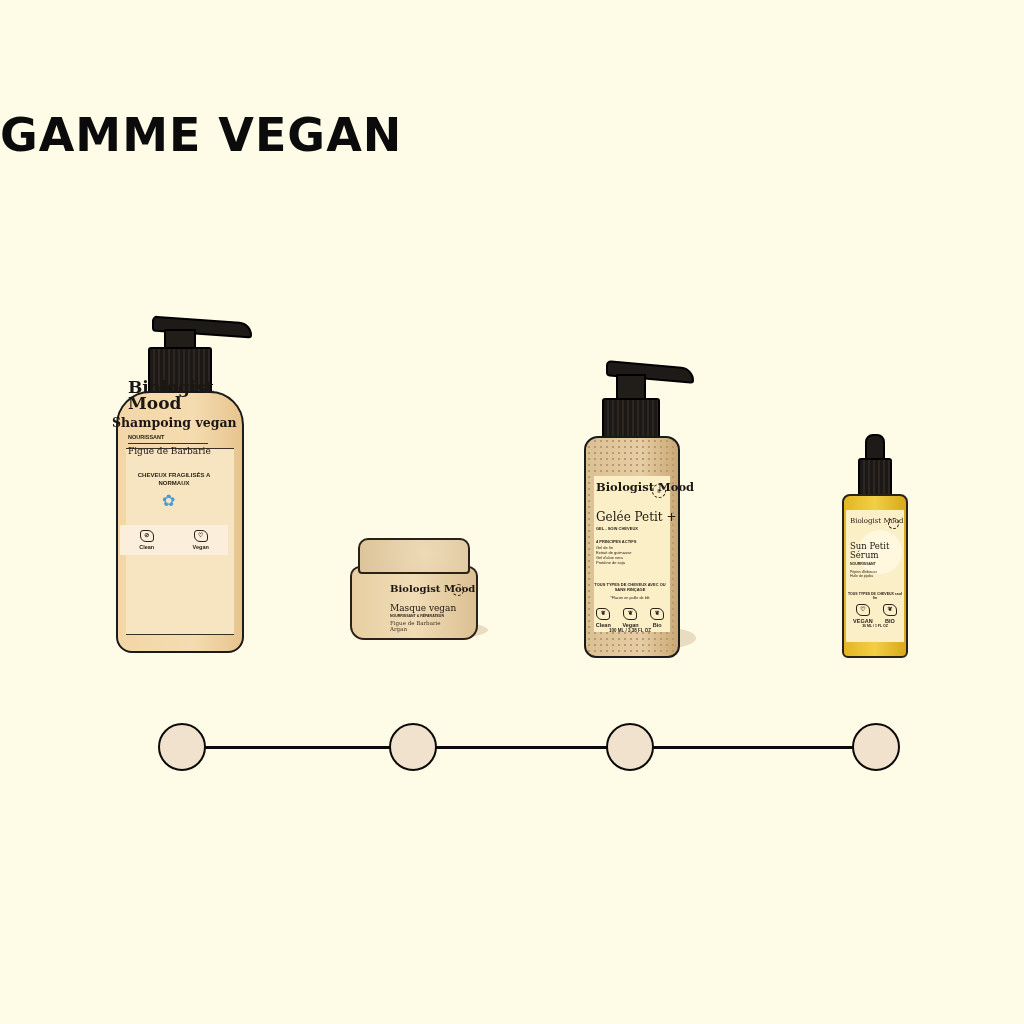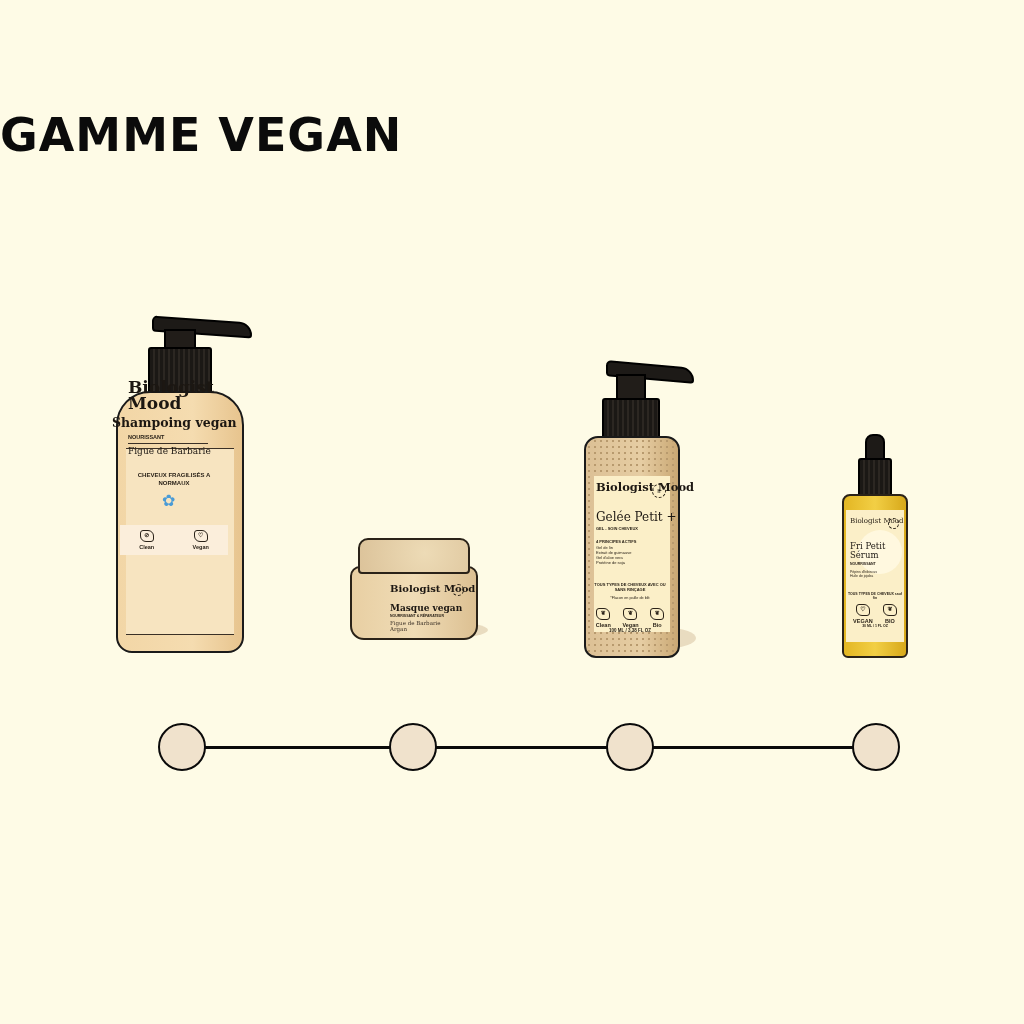--- a/index.html
+++ b/index.html
@@ -27,21 +27,21 @@
 
   .badge { display:flex; flex-direction:column; align-items:center; font-size:5.5px; font-weight:bold; color:#2a2218; }
   .badge .ic { width:12px; height:10px; border:1.5px solid #2a2218; border-radius:3px 6px 3px 6px; font-size:6px; line-height:9px; text-align:center; margin-bottom:2px; }
 
   
   #jar { left:348px; top:536px; width:145px; height:108px; }
   #jar .lid { position:absolute; left:10px; top:2px; width:108px; height:32px; background:radial-gradient(circle at 60% 40%,#eddbb6,#dcc39a); border:2px solid #2a2218; border-radius:10px 10px 4px 4px; }
   #jar .base { position:absolute; left:2px; top:30px; width:124px; height:70px; background:linear-gradient(90deg,#e8cfa3,#f0dcb6 50%,#dcc092); border:2px solid #2a2218; border-radius:10px 10px 14px 14px; }
   #jar .shadow { position:absolute; left:60px; top:86px; width:80px; height:16px; background:#e9dcc0; border-radius:50%; z-index:-1; }
   #jar .brand { position:absolute; left:42px; top:48px; font-size:10px; font-weight:bold; line-height:9px; color:#1c1712; }
-  #jar .pname { position:absolute; left:42px; top:67px; font-size:9px; font-weight:bold; color:#1c1712; white-space:nowrap; }
+  #jar .pname { position:absolute; left:42px; top:67px; font-size:9px; font-weight:normal; color:#1c1712; white-space:nowrap; }
   #jar .sub { position:absolute; left:42px; top:78px; font-size:3.5px; }
   #jar .scent { position:absolute; left:42px; top:84px; font-size:5.5px; line-height:6px; color:#3a3026; }
   #jar .seal { position:absolute; left:104px; top:48px; width:10px; height:10px; border:1px dashed #2a2218; border-radius:50%; }
 
   
   #gel { left:580px; top:360px; width:120px; height:300px; }
   #gel .pump-head { position:absolute; left:26px; top:4px; width:84px; height:12px; background:#1d1a17; border:2px solid #000; border-radius:6px 14px 4px 4px; transform:skewY(5deg); }
   #gel .pump-stem { position:absolute; left:36px; top:14px; width:26px; height:26px; background:#211d19; border:2px solid #000; }
   #gel .collar { position:absolute; left:22px; top:38px; width:54px; height:44px; background:repeating-linear-gradient(90deg,#1b1815 0 3px,#2c2722 3px 5px); border:2px solid #000; border-radius:3px; }
   #gel .body { position:absolute; left:4px; top:76px; width:92px; height:218px; background:radial-gradient(#b89a6e 1px, transparent 1.2px) 0 0/6px 6px, linear-gradient(90deg,#dcc095,#e6cda3 60%,#caa874); border:2px solid #1a1a1a; border-radius:14px 14px 12px 12px; }
@@ -160,21 +160,21 @@
 </div>
 
 <div class="product" id="serum">
   <div class="bulb"></div>
   <div class="cap"></div>
   <div class="body"></div>
   <div class="label"></div>
   <div class="circle"></div>
   <div class="brand serif">Biologist Mood</div>
   <div class="seal"></div>
-  <div class="pname serif">Fri Petit Sérum</div>
+  <div class="pname serif">Sun Petit Sérum</div>
   <div class="sub tiny">NOURRISSANT</div>
   <div class="ingr">
     <div>Pépins d'hibiscus</div>
     <div>Huile de jojoba</div>
   </div>
   <div class="hair tiny">TOUS TYPES DE CHEVEUX sauf fin</div>
   <div class="badges">
     <div class="badge">
         <div class="ic">♡</div>
         <span>VEGAN</span>

